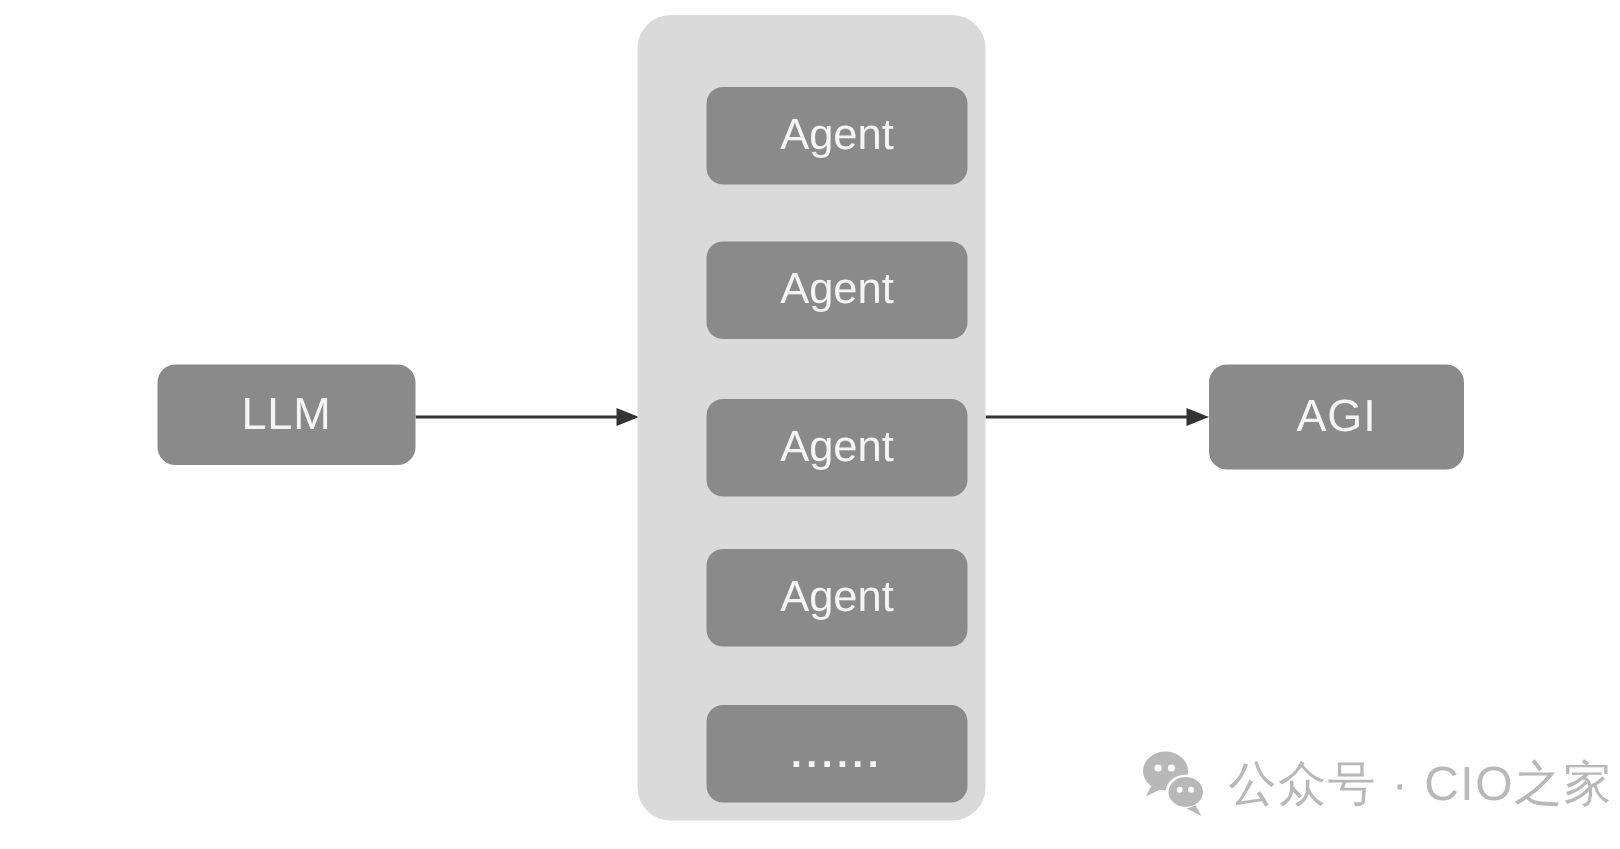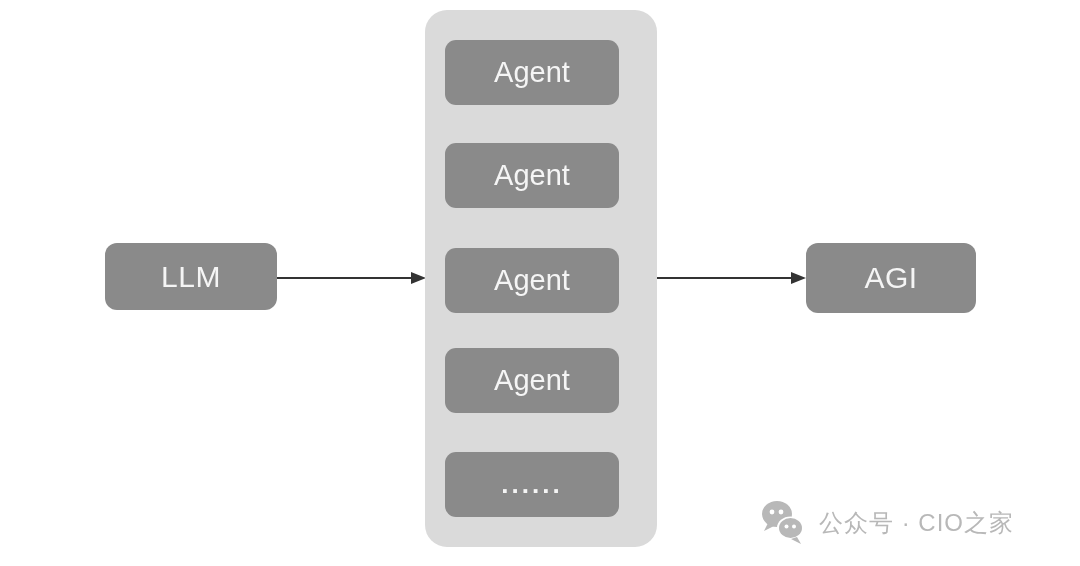--- a/index.html
+++ b/index.html
@@ -28,29 +28,30 @@
 
   .agent-group {
     position: absolute;
     left: 425px; top: 10px;
     width: 232px; height: 537px;
     background: #dadada;
     border-radius: 22px;
   }
   .agent-node {
     position: absolute;
-    left: 20px;
+    left: 46px;
     width: 174px; height: 65px;
     background: #8a8a8a;
     border-radius: 11px;
     color: #f5f5f5;
     display: flex;
     align-items: center;
     justify-content: center;
     font-size: 29px;
+    margin-top: 18px;
   }
   .agent-node:nth-of-type(1) { top: 30px; }
   .agent-node:nth-of-type(2) { top: 133px; }
   .agent-node:nth-of-type(3) { top: 238px; }
   .agent-node:nth-of-type(4) { top: 338px; }
   .agent-node:nth-of-type(5) { top: 442px; font-size: 26px; letter-spacing: 3px; font-weight: bold; }
 
   .arrow { position: absolute; width: 150px; height: 22px; }
   #arrow-left  { left: 277px; top: 267px; }
   #arrow-right { left: 657px; top: 267px; }
@@ -58,21 +59,21 @@
   .watermark {
     position: absolute;
     left: 760px; top: 497px;
     height: 52px;
     display: flex;
     align-items: center;
     gap: 15px;
     color: #b8b8b8;
   }
   .watermark-text {
-    font-size: 24px;
+    font-size: 32px;
     letter-spacing: 1px;
     white-space: nowrap;
   }
   .wechat-icon { width: 44px; height: 48px; display: block; }
 </style>
 </head>
 <body>
 
 <div class="canvas">
 

